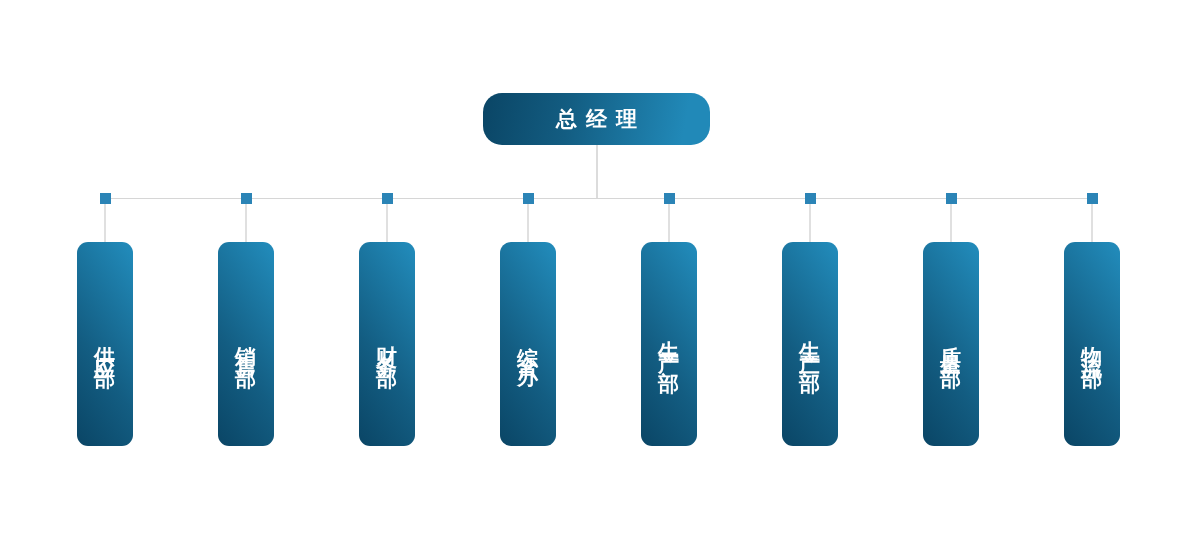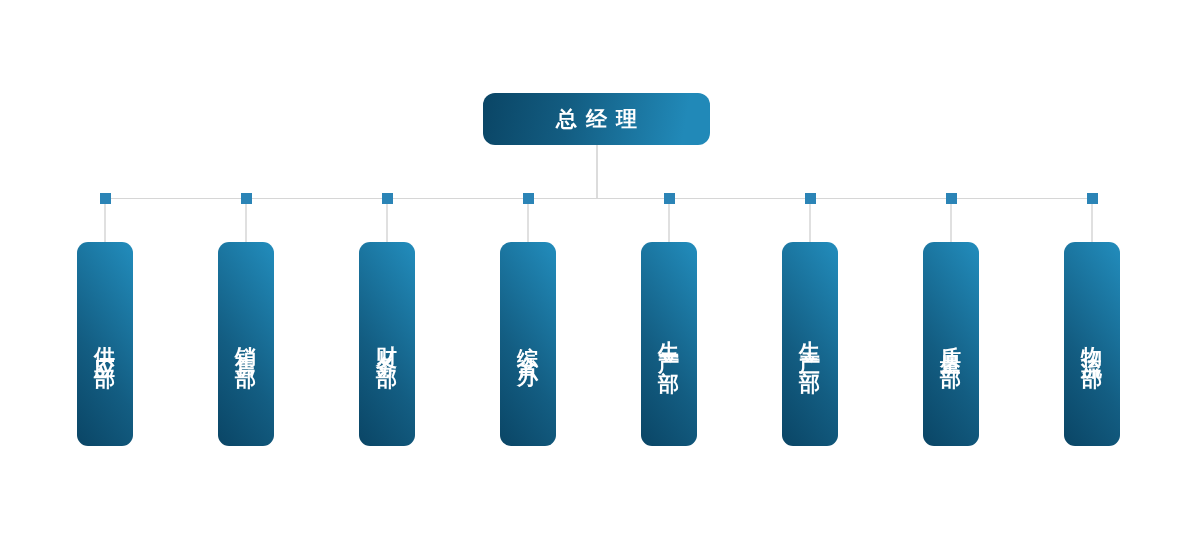--- a/index.html
+++ b/index.html
@@ -15,21 +15,21 @@
     background: #ffffff;
     overflow: hidden;
   }
   
   .root-box {
     position: absolute;
     left: 483px;
     top: 93px;
     width: 227px;
     height: 52px;
-    border-radius: 12px;
+    border-radius: 19px;
     background: linear-gradient(100deg, #0a4565 0%, #135d82 38%, #2189b8 88%);
     display: flex;
     align-items: center;
     justify-content: center;
     box-sizing: border-box;
     text-align: right;
   }
   .root-box .label {
     color: #ffffff;
     font-size: 21px;

